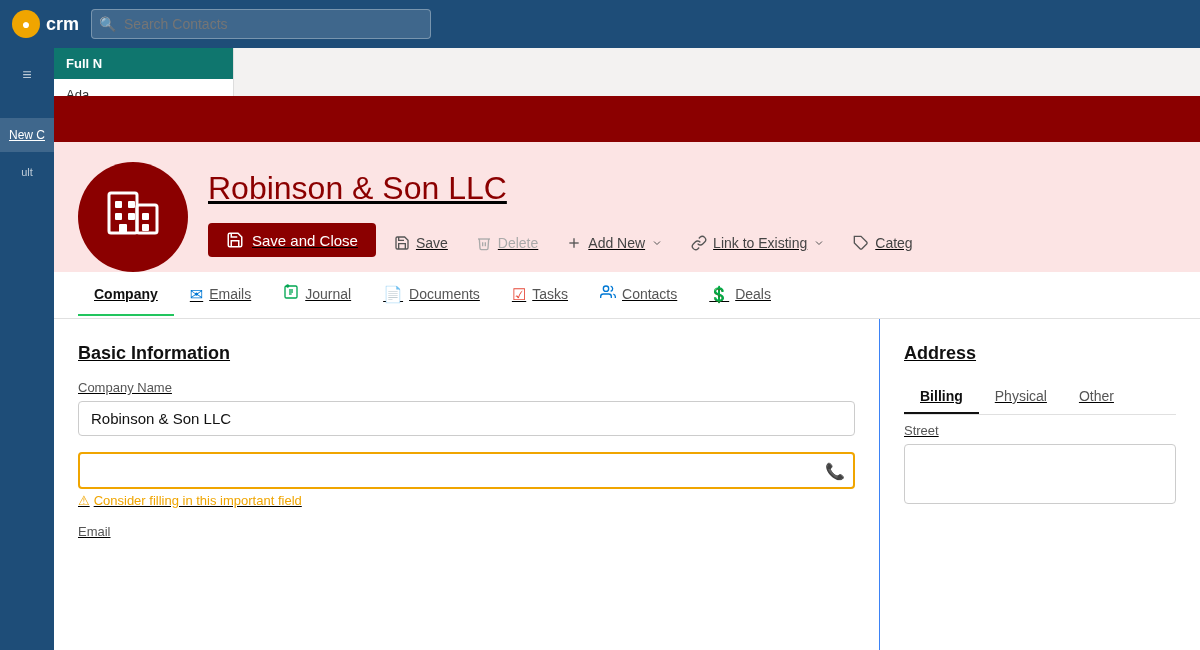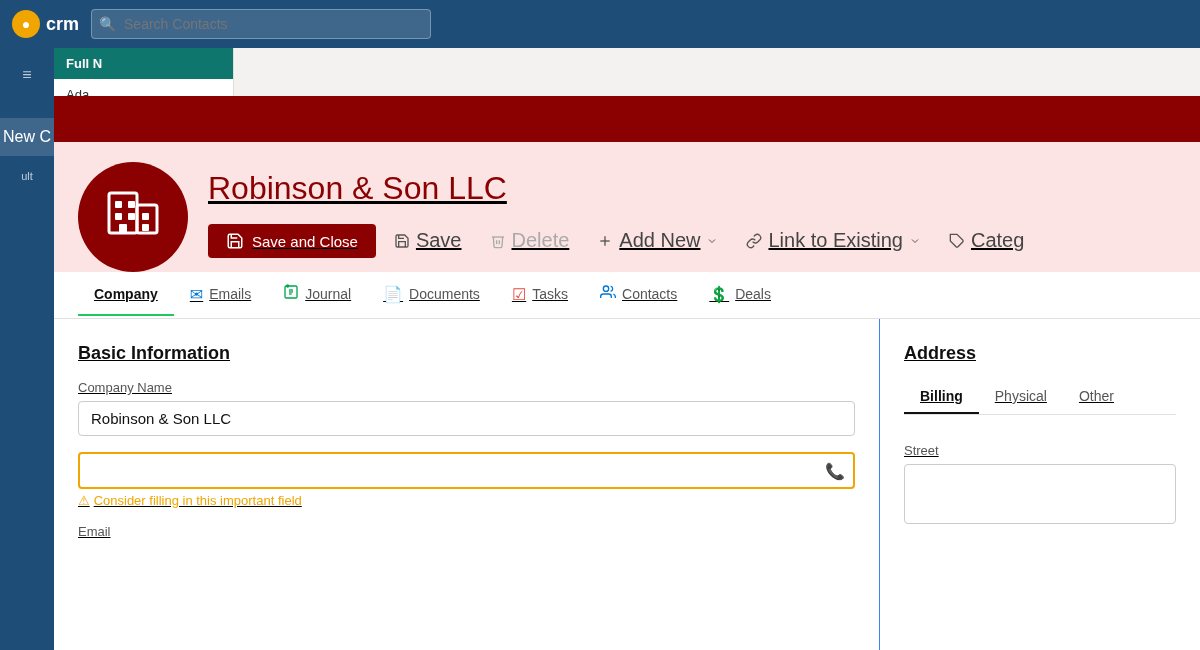--- a/index.html
+++ b/index.html
@@ -171,21 +171,21 @@
       font-size: 15px;
       cursor: pointer;
       display: flex;
       align-items: center;
       gap: 8px;
     }
     .btn-toolbar {
       background: transparent;
       border: none;
       padding: 6px 10px;
-      font-size: 20px;
+      font-size: 14px;
       color: #444;
       cursor: pointer;
       display: flex;
       align-items: center;
       gap: 6px;
       border-radius: 4px;
     }
 
     
     .tabs {
@@ -285,21 +285,21 @@
       align-items: center;
       gap: 4px;
       font-weight: 500;
     }
 
     
     .address-tabs {
       display: flex;
       gap: 0;
       border-bottom: 1px solid #e0e0e0;
-      margin-bottom: 28px;
+      margin-bottom: 8px;
     }
     .address-tab {
       padding: 8px 16px;
       font-size: 14px;
       color: #555;
       cursor: pointer;
       border-bottom: 2px solid transparent;
     }
     .address-tab.active {
       color: #111;
@@ -338,21 +338,21 @@
 </div>
 
 <div class="layout" style="position:relative;">
 
   <div class="sidebar">
     <div class="sidebar-item">
       <span class="sidebar-item-icon">≡</span>
     </div>
     <div style="height:16px;"></div>
     <div class="sidebar-item" style="color:white;background:rgba(255,255,255,0.15);">
-      <span style="font-size:16px;">New C</span>
+      <span style="font-size:12px;text-decoration:underline;">New C</span>
     </div>
     <div class="sidebar-item">
       <span style="font-size:11px;">ult</span>
     </div>
   </div>
 
   <div class="sidebar-left-list">
     <div class="sidebar-list-header">Full N</div>
     <div class="sidebar-list-item">Ada</div>
     <div class="sidebar-list-item">Ana</div>

